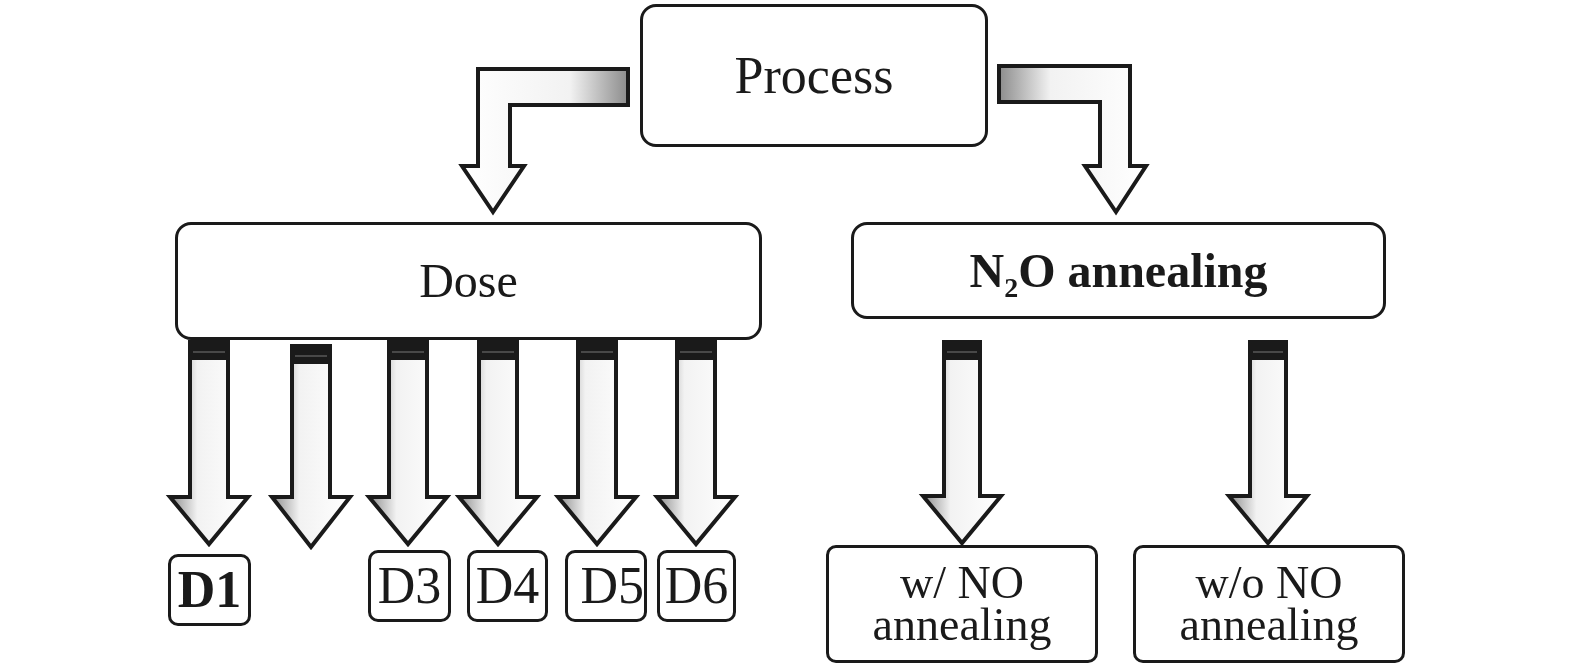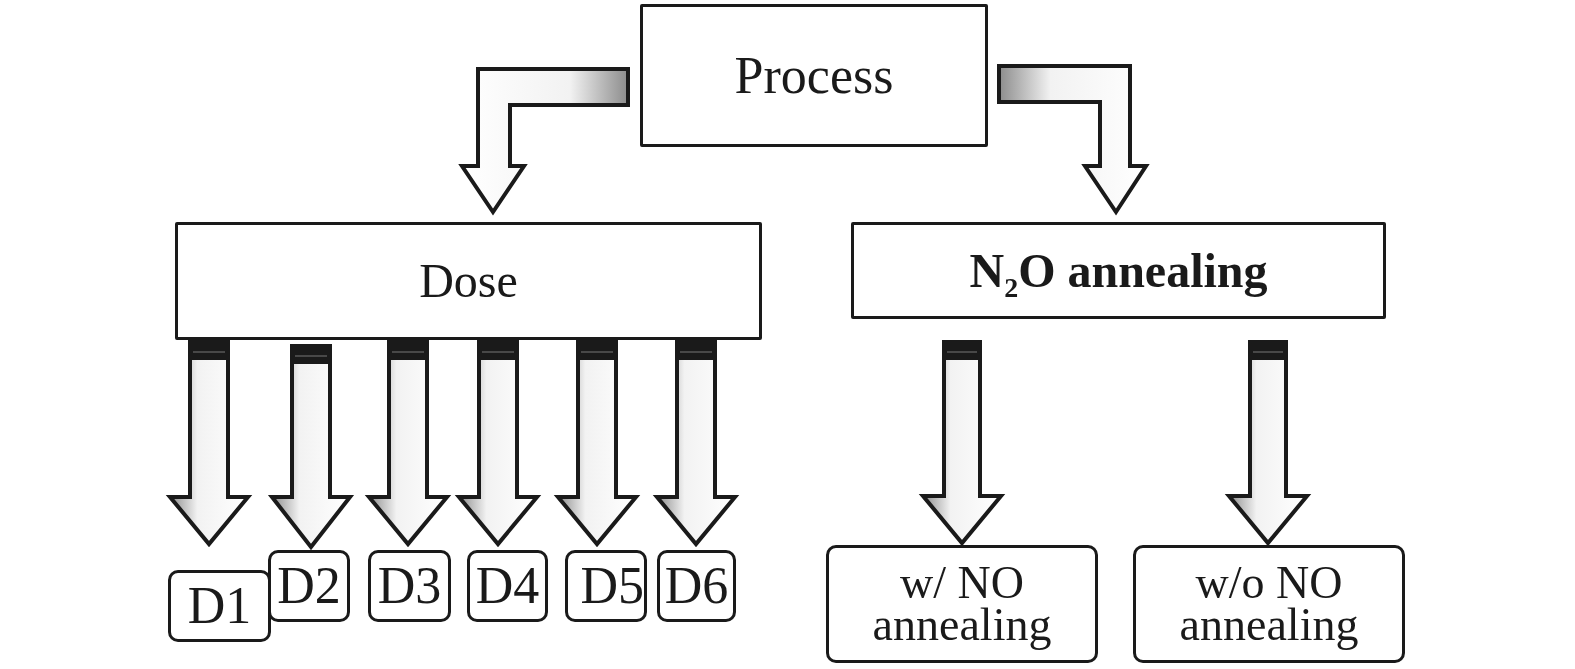--- a/index.html
+++ b/index.html
@@ -1,20 +1,20 @@
 <!DOCTYPE html>
 <html><head>
 <meta charset="utf-8">
 <style>
   html, body { margin: 0; padding: 0; background: #ffffff; }
   #stage { position: relative; width: 1575px; height: 669px; overflow: hidden; background: #ffffff; }
   svg#diagram { position: absolute; left: 0; top: 0; }
   .node {
     position: absolute; box-sizing: border-box;
-    border: 3px solid #1a1a1a; border-radius: 2px; background: #ffffff;
+    border: 3px solid #1a1a1a; border-radius: 16px; background: #ffffff;
     display: flex; align-items: center; justify-content: center; text-align: center;
     font-family: "Liberation Serif", "DejaVu Serif", serif; color: #1a1a1a;
   }
   .node.small { border-radius: 10px; }
   .lbl { font-size: 52px; line-height: 1; }
   .lbl.sm { font-size: 48px; }
   .lbl2 { font-size: 46px; line-height: 0.92; }
   sub.sub2 { font-size: 28px; vertical-align: -0.35em; line-height: 0; }
 </style>
 </head>
@@ -94,25 +94,22 @@
   </div>
 
   <div class="node" style="left:175px; top:222px; width:587px; height:118px;">
     <span class="lbl sm">Dose</span>
   </div>
 
   <div class="node" style="left:851px; top:222px; width:535px; height:97px;font-weight:bold;">
     <span class="lbl sm"><span>N</span><sub class="sub2">2</sub><span>O annealing</span></span>
   </div>
 
-  <div class="node small" style="left:168px; top:570px; width:103px; height:72px;">
+  <div class="node small" style="left:168px; top:554px; width:83px; height:72px;font-weight:bold;">
     <span class="lbl">D1</span>
-  </div>
-  <div class="node small" style="left:268px; top:550px; width:82px; height:72px;">
-    <span class="lbl">D2</span>
   </div>
   <div class="node small" style="left:368px; top:550px; width:83px; height:72px;">
     <span class="lbl">D3</span>
   </div>
   <div class="node small" style="left:467px; top:550px; width:81px; height:72px;">
     <span class="lbl">D4</span>
   </div>
   <div class="node small" style="left:565px; top:550px; width:82px; height:72px;justify-content:flex-end;">
     <span class="lbl">D5</span>
   </div>

